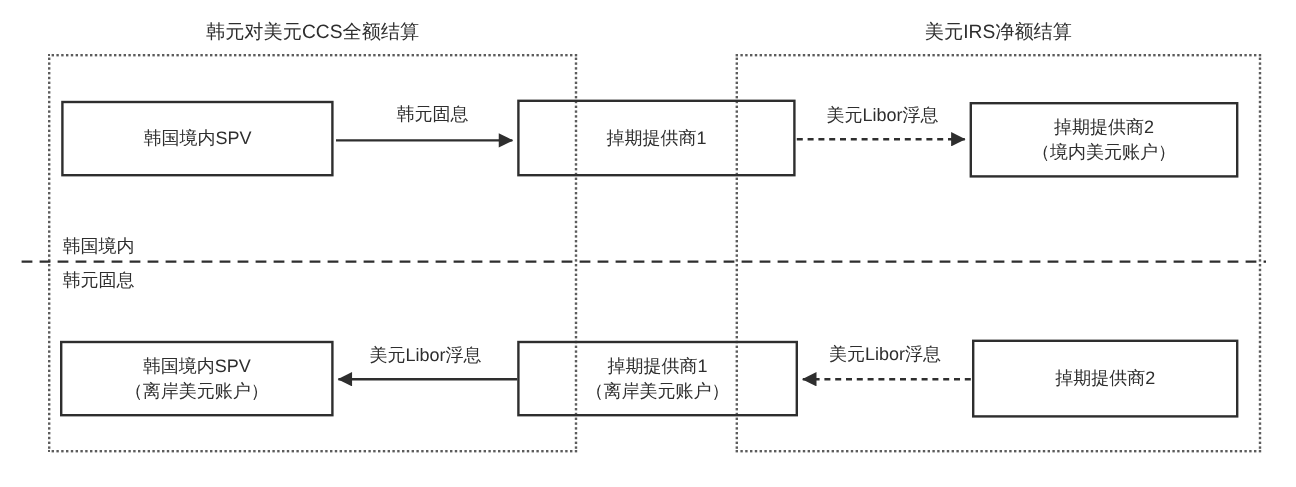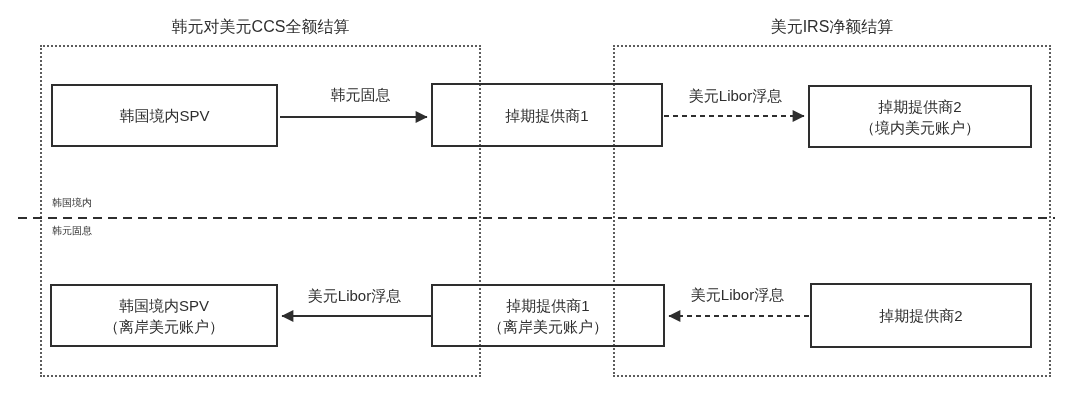--- a/index.html
+++ b/index.html
@@ -21,21 +21,21 @@
     color:var(--text,#2e2e2e);white-space:nowrap;
   }
   .node{
     position:absolute;box-sizing:border-box;
     border:2px solid var(--line,#2e2e2e);
     background:transparent;
     display:flex;flex-direction:column;align-items:center;justify-content:center;
     text-align:center;line-height:21px;font-size:15px;
   }
   .zone-label{
-    position:absolute;font-size:10px;white-space:nowrap;
+    position:absolute;font-size:15px;white-space:nowrap;
   }
   .flow-label{
     position:absolute;text-align:center;font-size:15px;white-space:nowrap;
   }
   svg.overlay{
     position:absolute;left:0;top:0;pointer-events:none;
   }
   .ln{stroke:var(--line,#2e2e2e);stroke-width:2;fill:none;}
   .ln.dashed{stroke-dasharray:5 4;}
   .divider{stroke:var(--line,#2e2e2e);stroke-width:2;stroke-dasharray:9 6;fill:none;}

